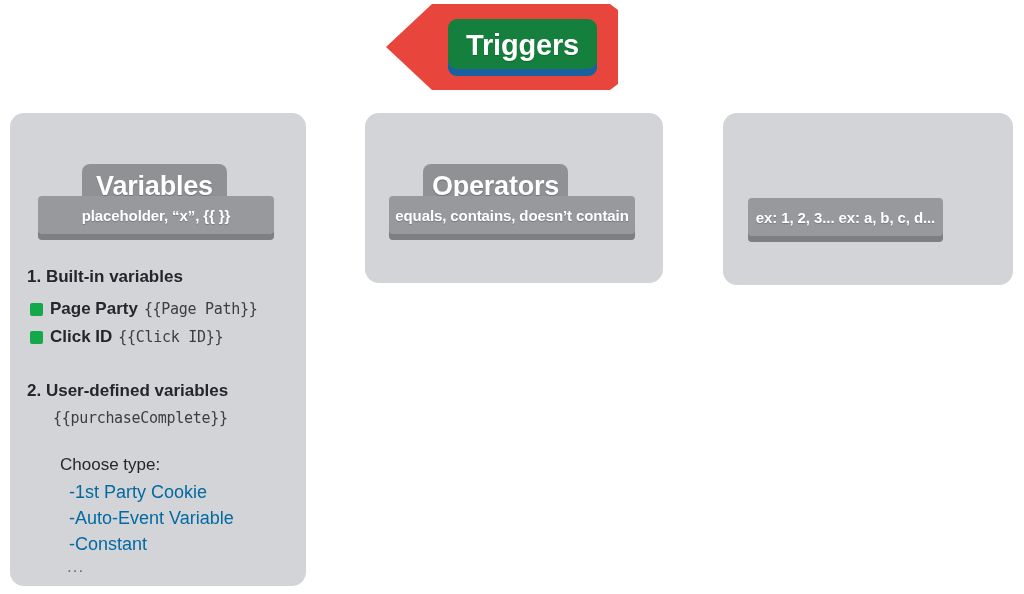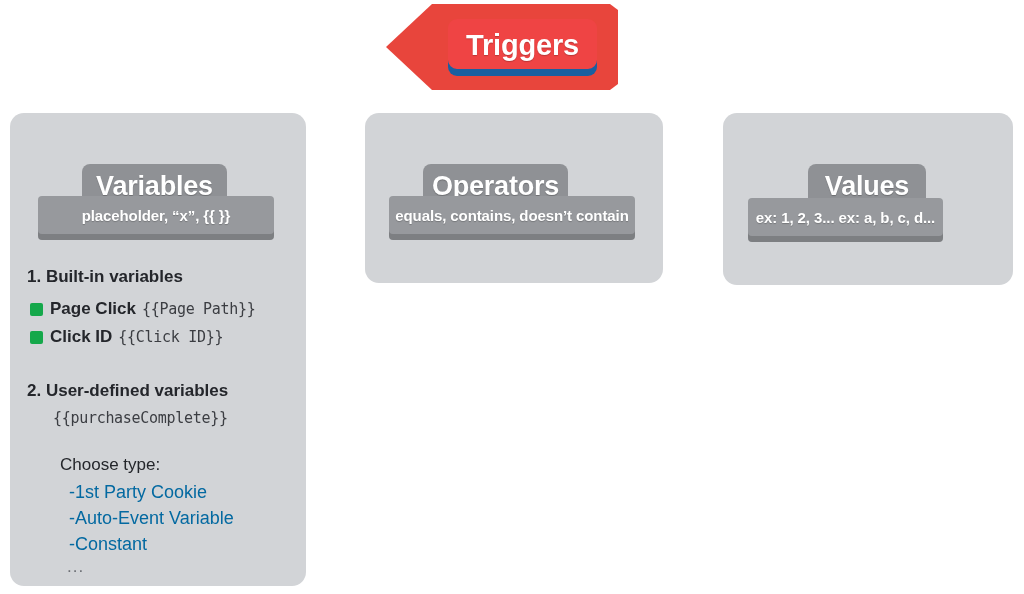--- a/index.html
+++ b/index.html
@@ -38,21 +38,21 @@
     background: #e8453c;
     clip-path: polygon(0% 50%, 46px 0%, 224px 0%, 232px 6px, 232px 80px, 224px 86px, 46px 86px);
     border-radius: 4px;
   }
   .trigger-btn {
     position: absolute;
     left: 62px;
     top: 15px;
     width: 149px;
     height: 57px;
-    background: #ef4444;
+    background: #15803d;
     border-radius: 9px;
     box-shadow: inset 0 -7px 0 0 #1a5fa0;
     display: flex;
     align-items: center;
     justify-content: center;
   }
   .trigger-btn-label {
     color: #ffffff;
     font-size: 29px;
     font-weight: bold;
@@ -217,21 +217,21 @@
 
   <div class="pill" style="left:38px; top:196px; width:236px; height:44px;">
     <span class="pill-label">placeholder, “x”, {{ }}</span>
   </div>
 
   <div class="var-body">
     <div class="sec-title" id="sec-builtin">1. Built-in variables</div>
 
     <div class="builtin-row" id="builtin-row-0">
       <span class="swatch"></span>
-      <span class="builtin-name">Page Click</span>
+      <span class="builtin-name">Page Party</span>
       <span class="mono">{{Page Path}}</span>
     </div>
 
     <div class="builtin-row" id="builtin-row-1">
       <span class="swatch"></span>
       <span class="builtin-name">Click ID</span>
       <span class="mono">{{Click ID}}</span>
     </div>
 
     <div class="sec-title" id="sec-userdef">2. User-defined variables</div>
@@ -252,21 +252,18 @@
   <div class="chip-header" style="left:423px; top:132px; width:145px; height:50px;">
     <span class="chip-header-label">Operators</span>
   </div>
 
   <div class="pill" style="left:389px; top:196px; width:246px; height:44px;">
     <span class="pill-label">equals, contains, doesn’t contain</span>
   </div>
 
   <div class="card" id="card-values"></div>
 
-  <div class="chip-header" style="left:808px; top:132px; width:118px; height:50px;">
-    <span class="chip-header-label">Values</span>
-  </div>
 
   <div class="pill" style="left:748px; top:198px; width:195px; height:44px;">
     <span class="pill-label">ex: 1, 2, 3... ex: a, b, c, d...</span>
   </div>
 
 </div>
 
 </body></html>

